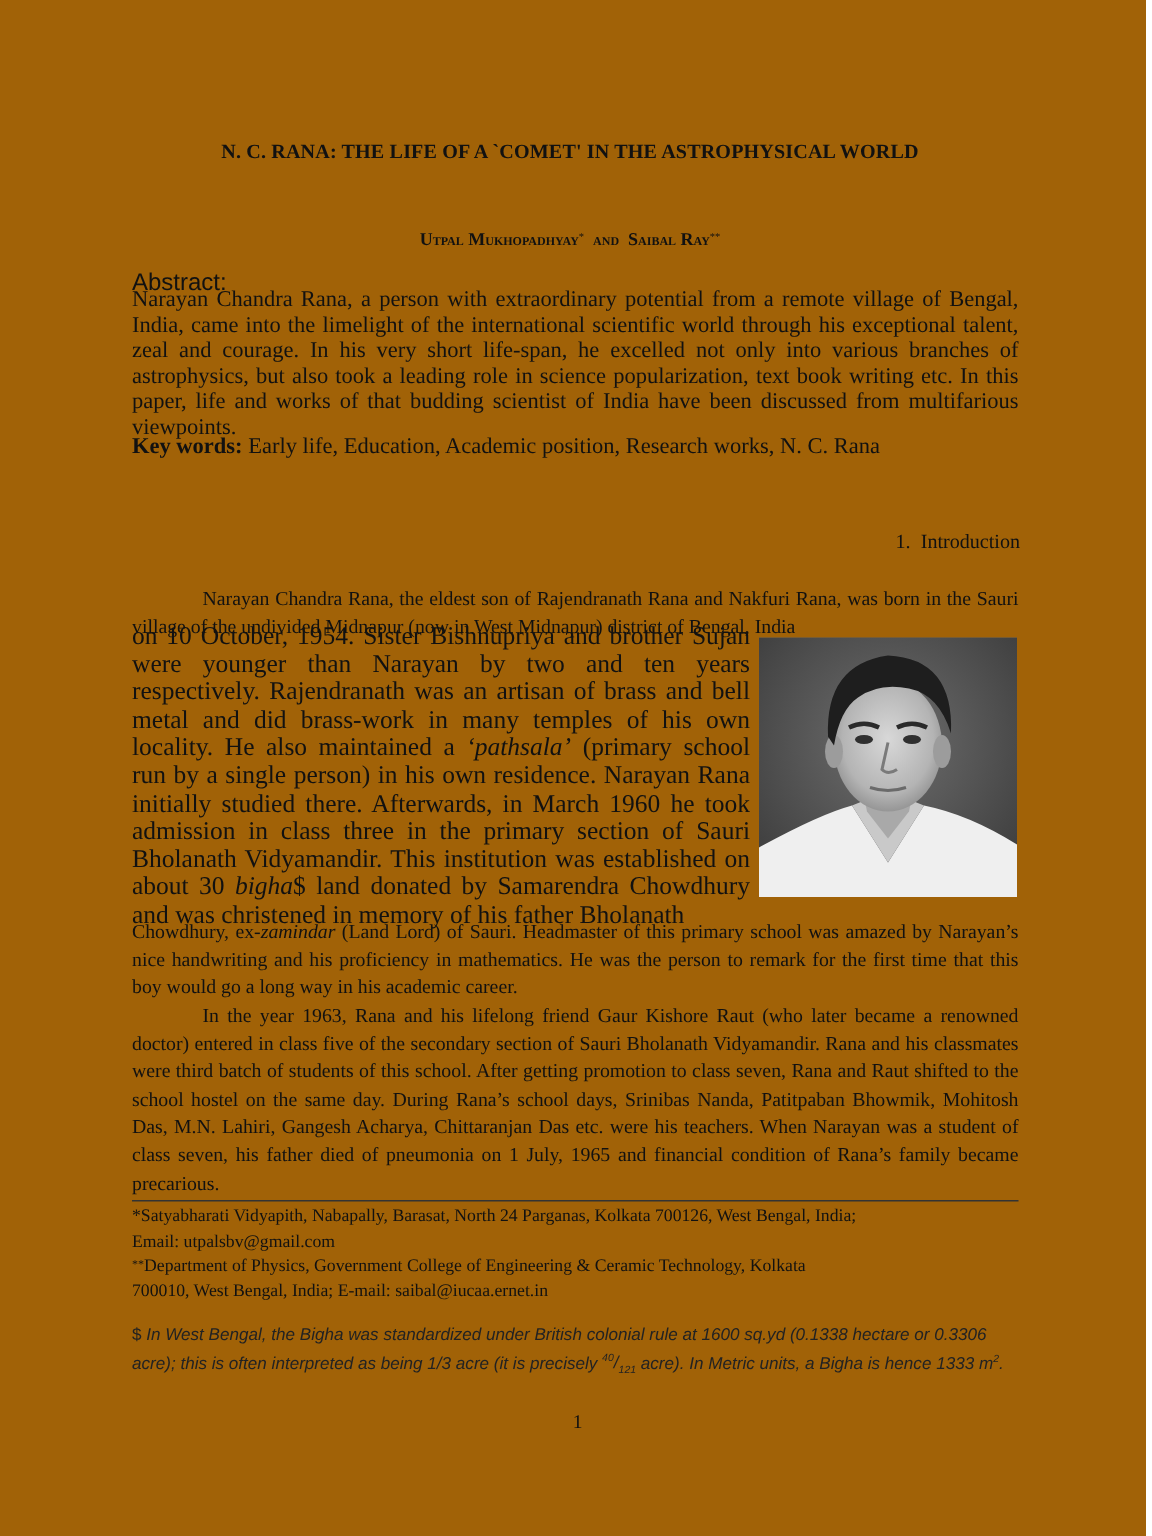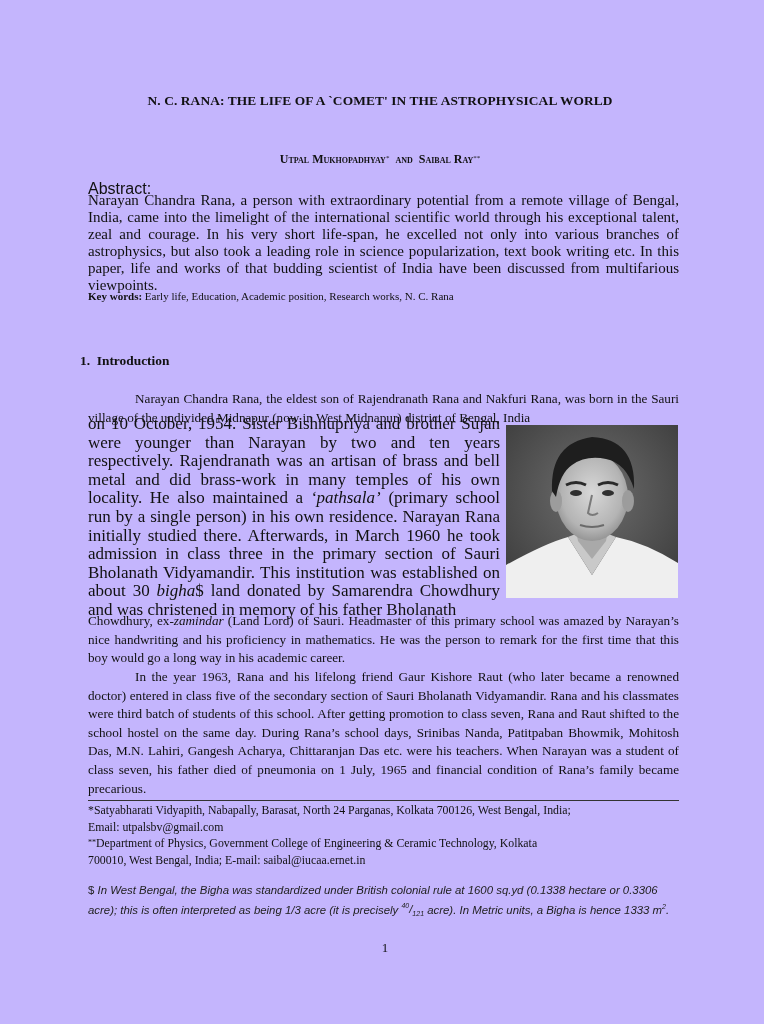--- a/index.html
+++ b/index.html
@@ -1,34 +1,34 @@
 <!DOCTYPE html>
 <html><head>
 <meta charset="utf-8">
 <style>
   html, body { margin: 0; padding: 0; background: #ffffff; }
   body { width: 768px; height: 1024px; position: relative; overflow: hidden; color: #111; }
-  .page { position: absolute; left: 0; top: 0; width: 764px; height: 1024px; background: #c4b5fd; }
+  .page { position: absolute; left: 0; top: 0; width: 764px; height: 1024px; background: #a16207; }
   .serif { font-family: "Liberation Serif", "DejaVu Serif", serif; }
   .sans { font-family: "Liberation Sans", "DejaVu Sans", sans-serif; }
 
   .title { position: absolute; left: 80px; top: 93px; width: 600px; text-align: center;
            font-weight: bold; font-size: 13.4px; letter-spacing: 0.1px; }
   .authors { position: absolute; left: 80px; top: 128px; width: 600px; text-align: center;
              font-weight: bold; font-size: 12px; font-variant: small-caps; margin-top: 24px; }
   .authors sup { font-size: 7px; vertical-align: 3px; font-weight: normal; }
 
   .abstract-label { position: absolute; left: 88px; top: 180px; font-size: 16px; }
   .abstract { position: absolute; left: 88px; top: 192px; width: 591px; font-size: 15px;
               line-height: 17px; text-align: justify; }
-  .keywords { position: absolute; left: 88px; top: 290px; width: 591px; font-size: 11px; }
+  .keywords { position: absolute; left: 88px; top: 290px; width: 591px; font-size: 15px; }
   .keywords b { font-weight: bold; }
 
-  .section-heading { position: absolute; left: 80px; top: 353px; width: 600px; text-align: left;
-                     font-weight: bold; font-size: 13.4px; }
+  .section-heading { position: absolute; left: 80px; top: 353px; width: 600px; text-align: right;
+                     font-weight: normal; font-size: 13.4px; }
 
   .body { position: absolute; left: 88px; width: 591px; font-size: 13.2px; line-height: 18.6px; text-align: justify; margin-top: 12px; }
   .p1a { top: 378px; }
   .indent { text-indent: 47px; }
   .wrap { position: absolute; left: 88px; top: 415px; width: 412px; font-size: 17px; line-height: 18.6px; text-align: justify; }
   .p1b { top: 600px; }
   .p2 { top: 656px; }
 
   .photo { position: absolute; left: 506px; top: 425px; width: 172px; height: 173px; overflow: hidden;
            background: #5a5a5a; }

